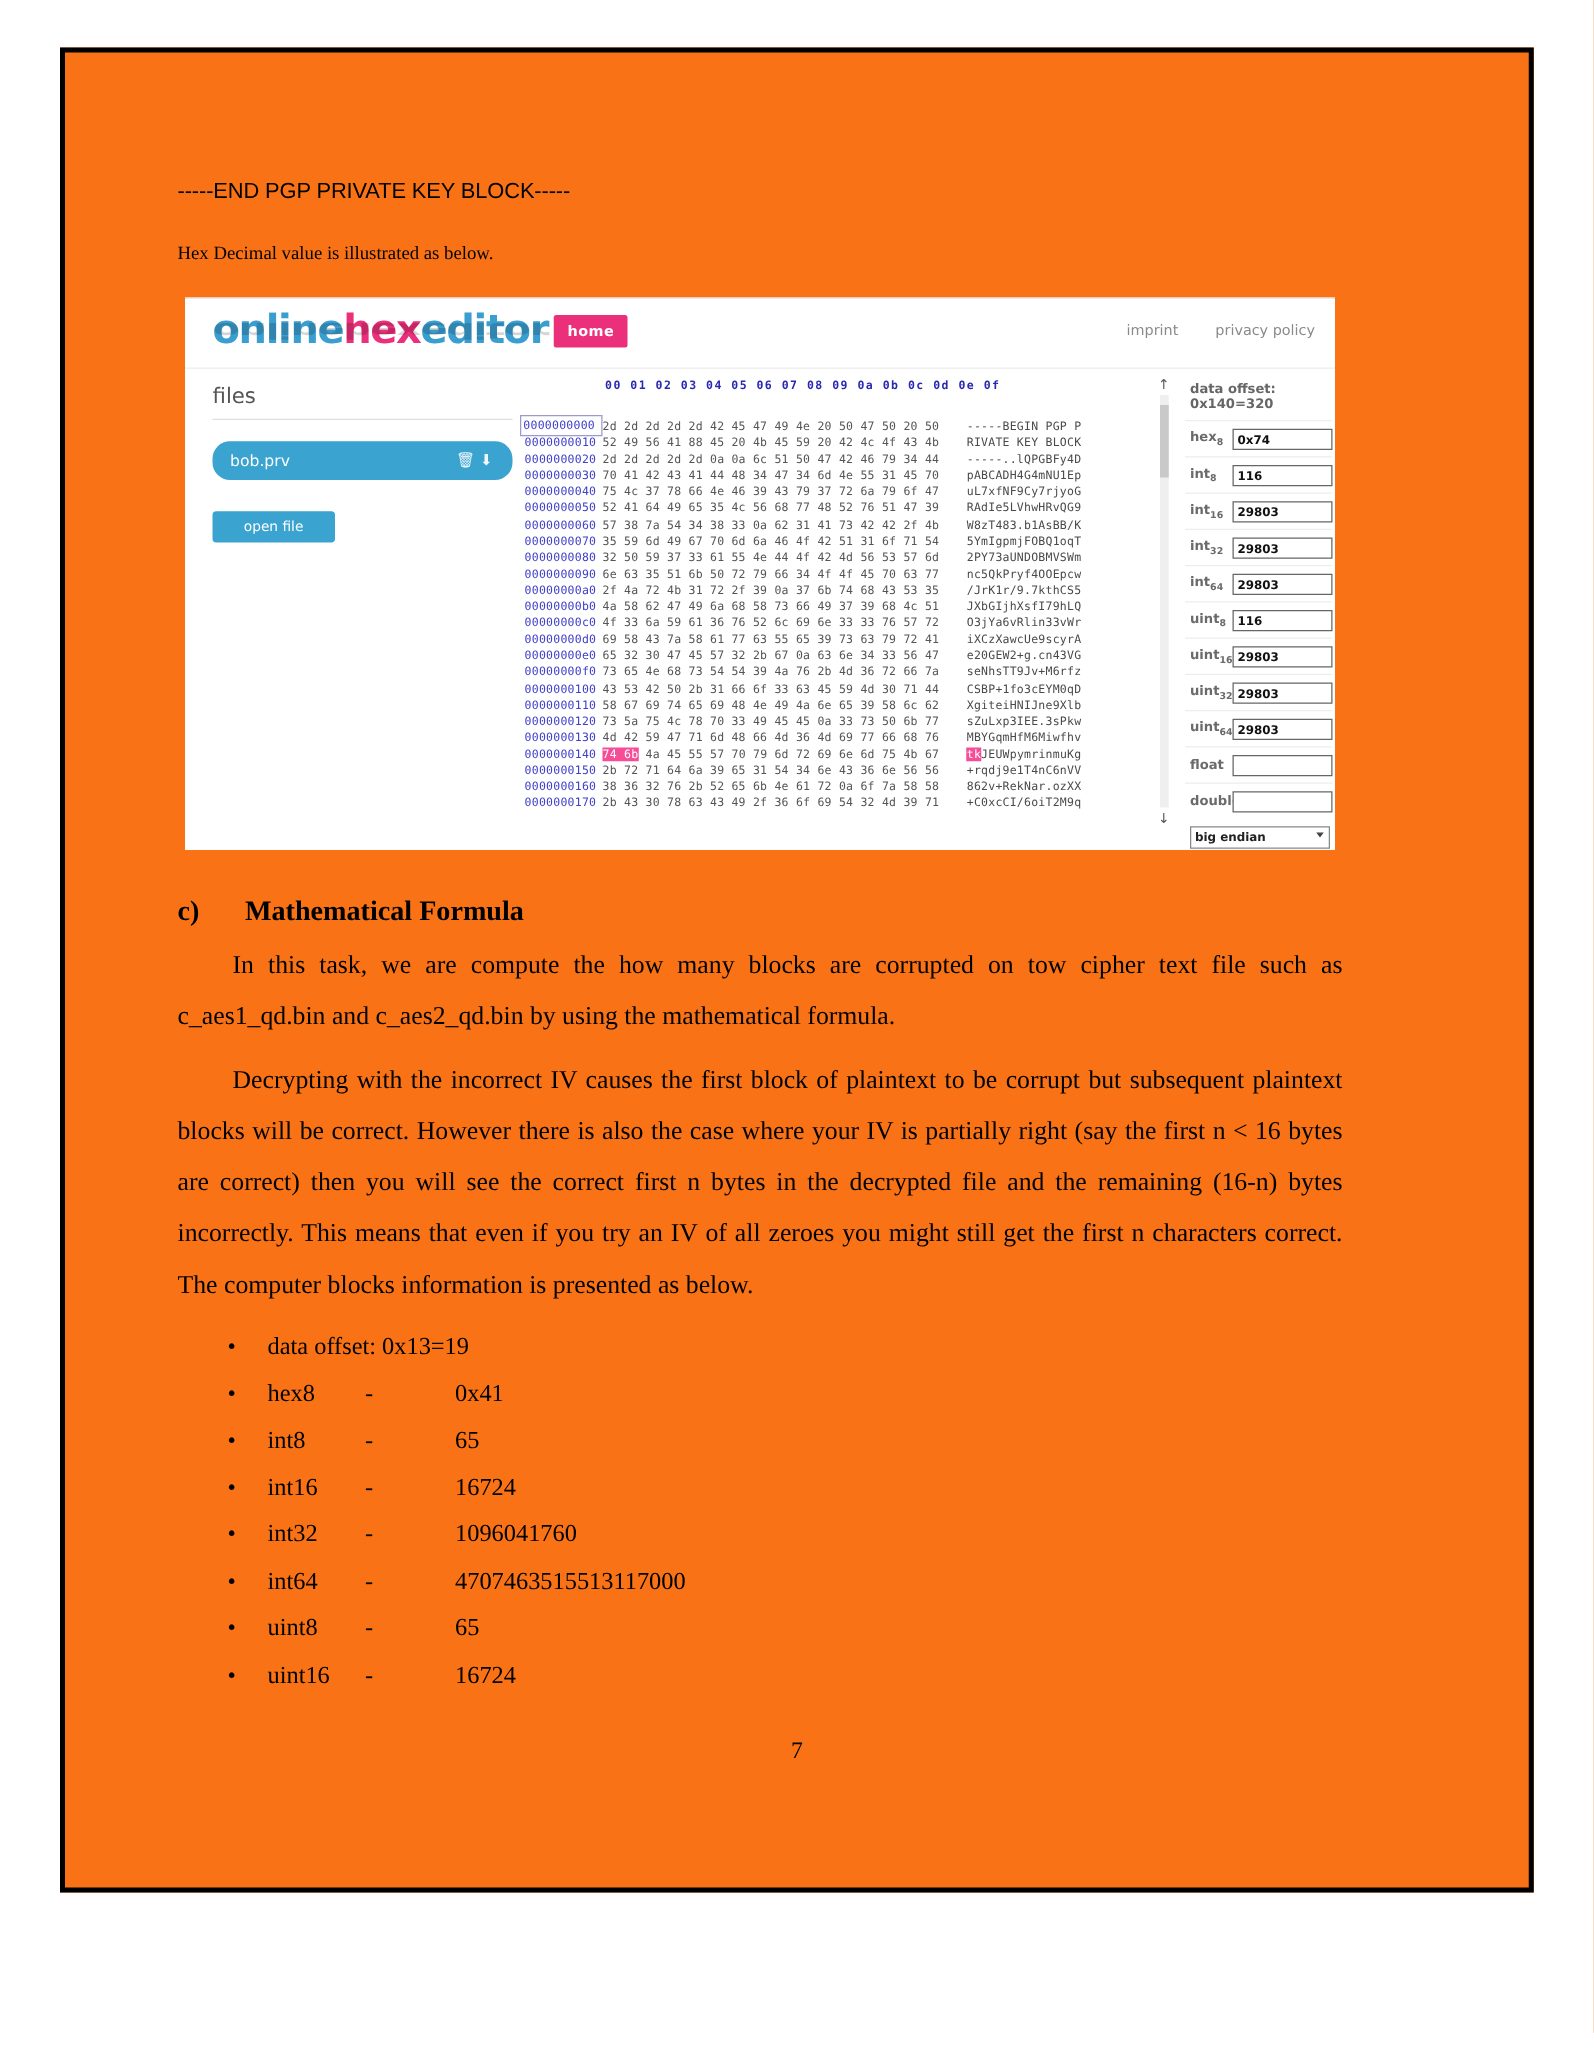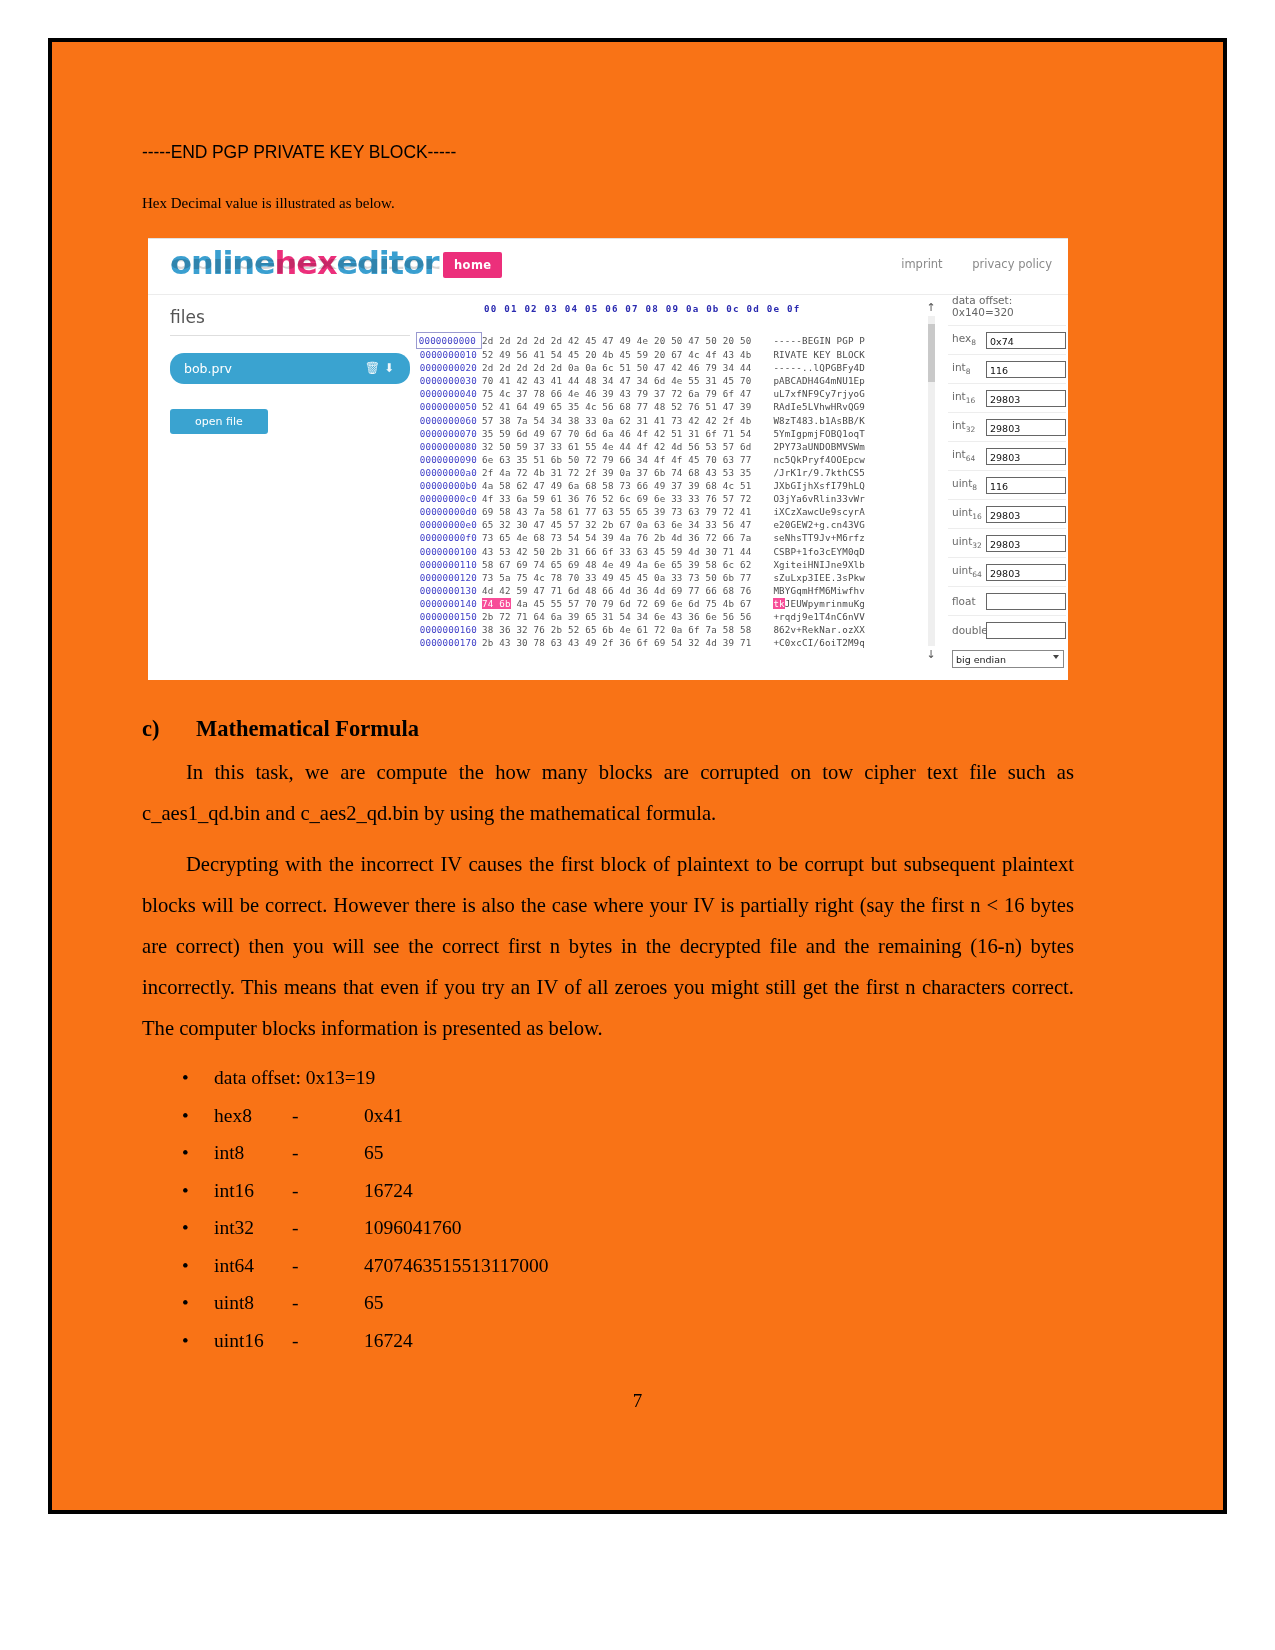--- a/index.html
+++ b/index.html
@@ -149,21 +149,21 @@
   }
   .hexhdr {
     margin-left: 68px;
     letter-spacing: 1.2px;
     font-weight:bold;
     color:#2a2ab0;
     margin-bottom: 20px;
   }
   .hexrow {
     display:flex;
-    align-items:flex-start;
+    align-items:flex-end;
     line-height: 13.1px;
     white-space:pre;
   }
   .off {
     width: 66px;
     color:#4040c8;
     text-align:right;
     padding-right: 5px;
     letter-spacing: 0.2px;
   }
@@ -199,23 +199,24 @@
   }
   .scrollcol .thumb {
     position:absolute; left:0; top:8px;
     width:7px; height:58px; background:#c9c9c9;
   }
   .scrollcol .arrow-dn { margin-top:2px; font-size:11px; color:#555;}
 
   
   .inspector {
     position:absolute;
-    left: 800px; top: 53px;
+    left: 800px; top: 64px;
     width: 118px;
     font-family:"DejaVu Sans", sans-serif;
+    font-weight:bold;
   }
   .insp-title {
     font-size: 10.5px;
     color:#666;
     padding: 2px 0 7px 4px;
   }
   .insp-row {
     display:flex;
     align-items:center;
     border-top: 1px solid #ededed;
@@ -336,21 +337,21 @@
           <span>bob.prv</span>
           <span class="acts"><span>🗑</span><span>⬇</span></span>
         </div>
         <div class="open-file">open file</div>
       </div>
 
       <div class="hexpane">
         <div class="hexhdr">00 01 02 03 04 05 06 07 08 09 0a 0b 0c 0d 0e 0f</div>
         <div id="hex-rows">
             <div class="hexrow"><span class="off sel">0000000000</span><span class="bytes">2d 2d 2d 2d 2d 42 45 47 49 4e 20 50 47 50 20 50</span><span class="ascii">-----BEGIN PGP P</span></div>
-            <div class="hexrow"><span class="off">0000000010</span><span class="bytes">52 49 56 41 54 45 20 4b 45 59 20 67 4c 4f 43 4b</span><span class="ascii">RIVATE KEY BLOCK</span></div>
+            <div class="hexrow"><span class="off">0000000010</span><span class="bytes">52 49 56 41 88 45 20 4b 45 59 20 42 4c 4f 43 4b</span><span class="ascii">RIVATE KEY BLOCK</span></div>
             <div class="hexrow"><span class="off">0000000020</span><span class="bytes">2d 2d 2d 2d 2d 0a 0a 6c 51 50 47 42 46 79 34 44</span><span class="ascii">-----..lQPGBFy4D</span></div>
             <div class="hexrow"><span class="off">0000000030</span><span class="bytes">70 41 42 43 41 44 48 34 47 34 6d 4e 55 31 45 70</span><span class="ascii">pABCADH4G4mNU1Ep</span></div>
             <div class="hexrow"><span class="off">0000000040</span><span class="bytes">75 4c 37 78 66 4e 46 39 43 79 37 72 6a 79 6f 47</span><span class="ascii">uL7xfNF9Cy7rjyoG</span></div>
             <div class="hexrow"><span class="off">0000000050</span><span class="bytes">52 41 64 49 65 35 4c 56 68 77 48 52 76 51 47 39</span><span class="ascii">RAdIe5LVhwHRvQG9</span></div>
             <div class="hexrow"><span class="off">0000000060</span><span class="bytes">57 38 7a 54 34 38 33 0a 62 31 41 73 42 42 2f 4b</span><span class="ascii">W8zT483.b1AsBB/K</span></div>
             <div class="hexrow"><span class="off">0000000070</span><span class="bytes">35 59 6d 49 67 70 6d 6a 46 4f 42 51 31 6f 71 54</span><span class="ascii">5YmIgpmjFOBQ1oqT</span></div>
             <div class="hexrow"><span class="off">0000000080</span><span class="bytes">32 50 59 37 33 61 55 4e 44 4f 42 4d 56 53 57 6d</span><span class="ascii">2PY73aUNDOBMVSWm</span></div>
             <div class="hexrow"><span class="off">0000000090</span><span class="bytes">6e 63 35 51 6b 50 72 79 66 34 4f 4f 45 70 63 77</span><span class="ascii">nc5QkPryf4OOEpcw</span></div>
             <div class="hexrow"><span class="off">00000000a0</span><span class="bytes">2f 4a 72 4b 31 72 2f 39 0a 37 6b 74 68 43 53 35</span><span class="ascii">/JrK1r/9.7kthCS5</span></div>
             <div class="hexrow"><span class="off">00000000b0</span><span class="bytes">4a 58 62 47 49 6a 68 58 73 66 49 37 39 68 4c 51</span><span class="ascii">JXbGIjhXsfI79hLQ</span></div>

